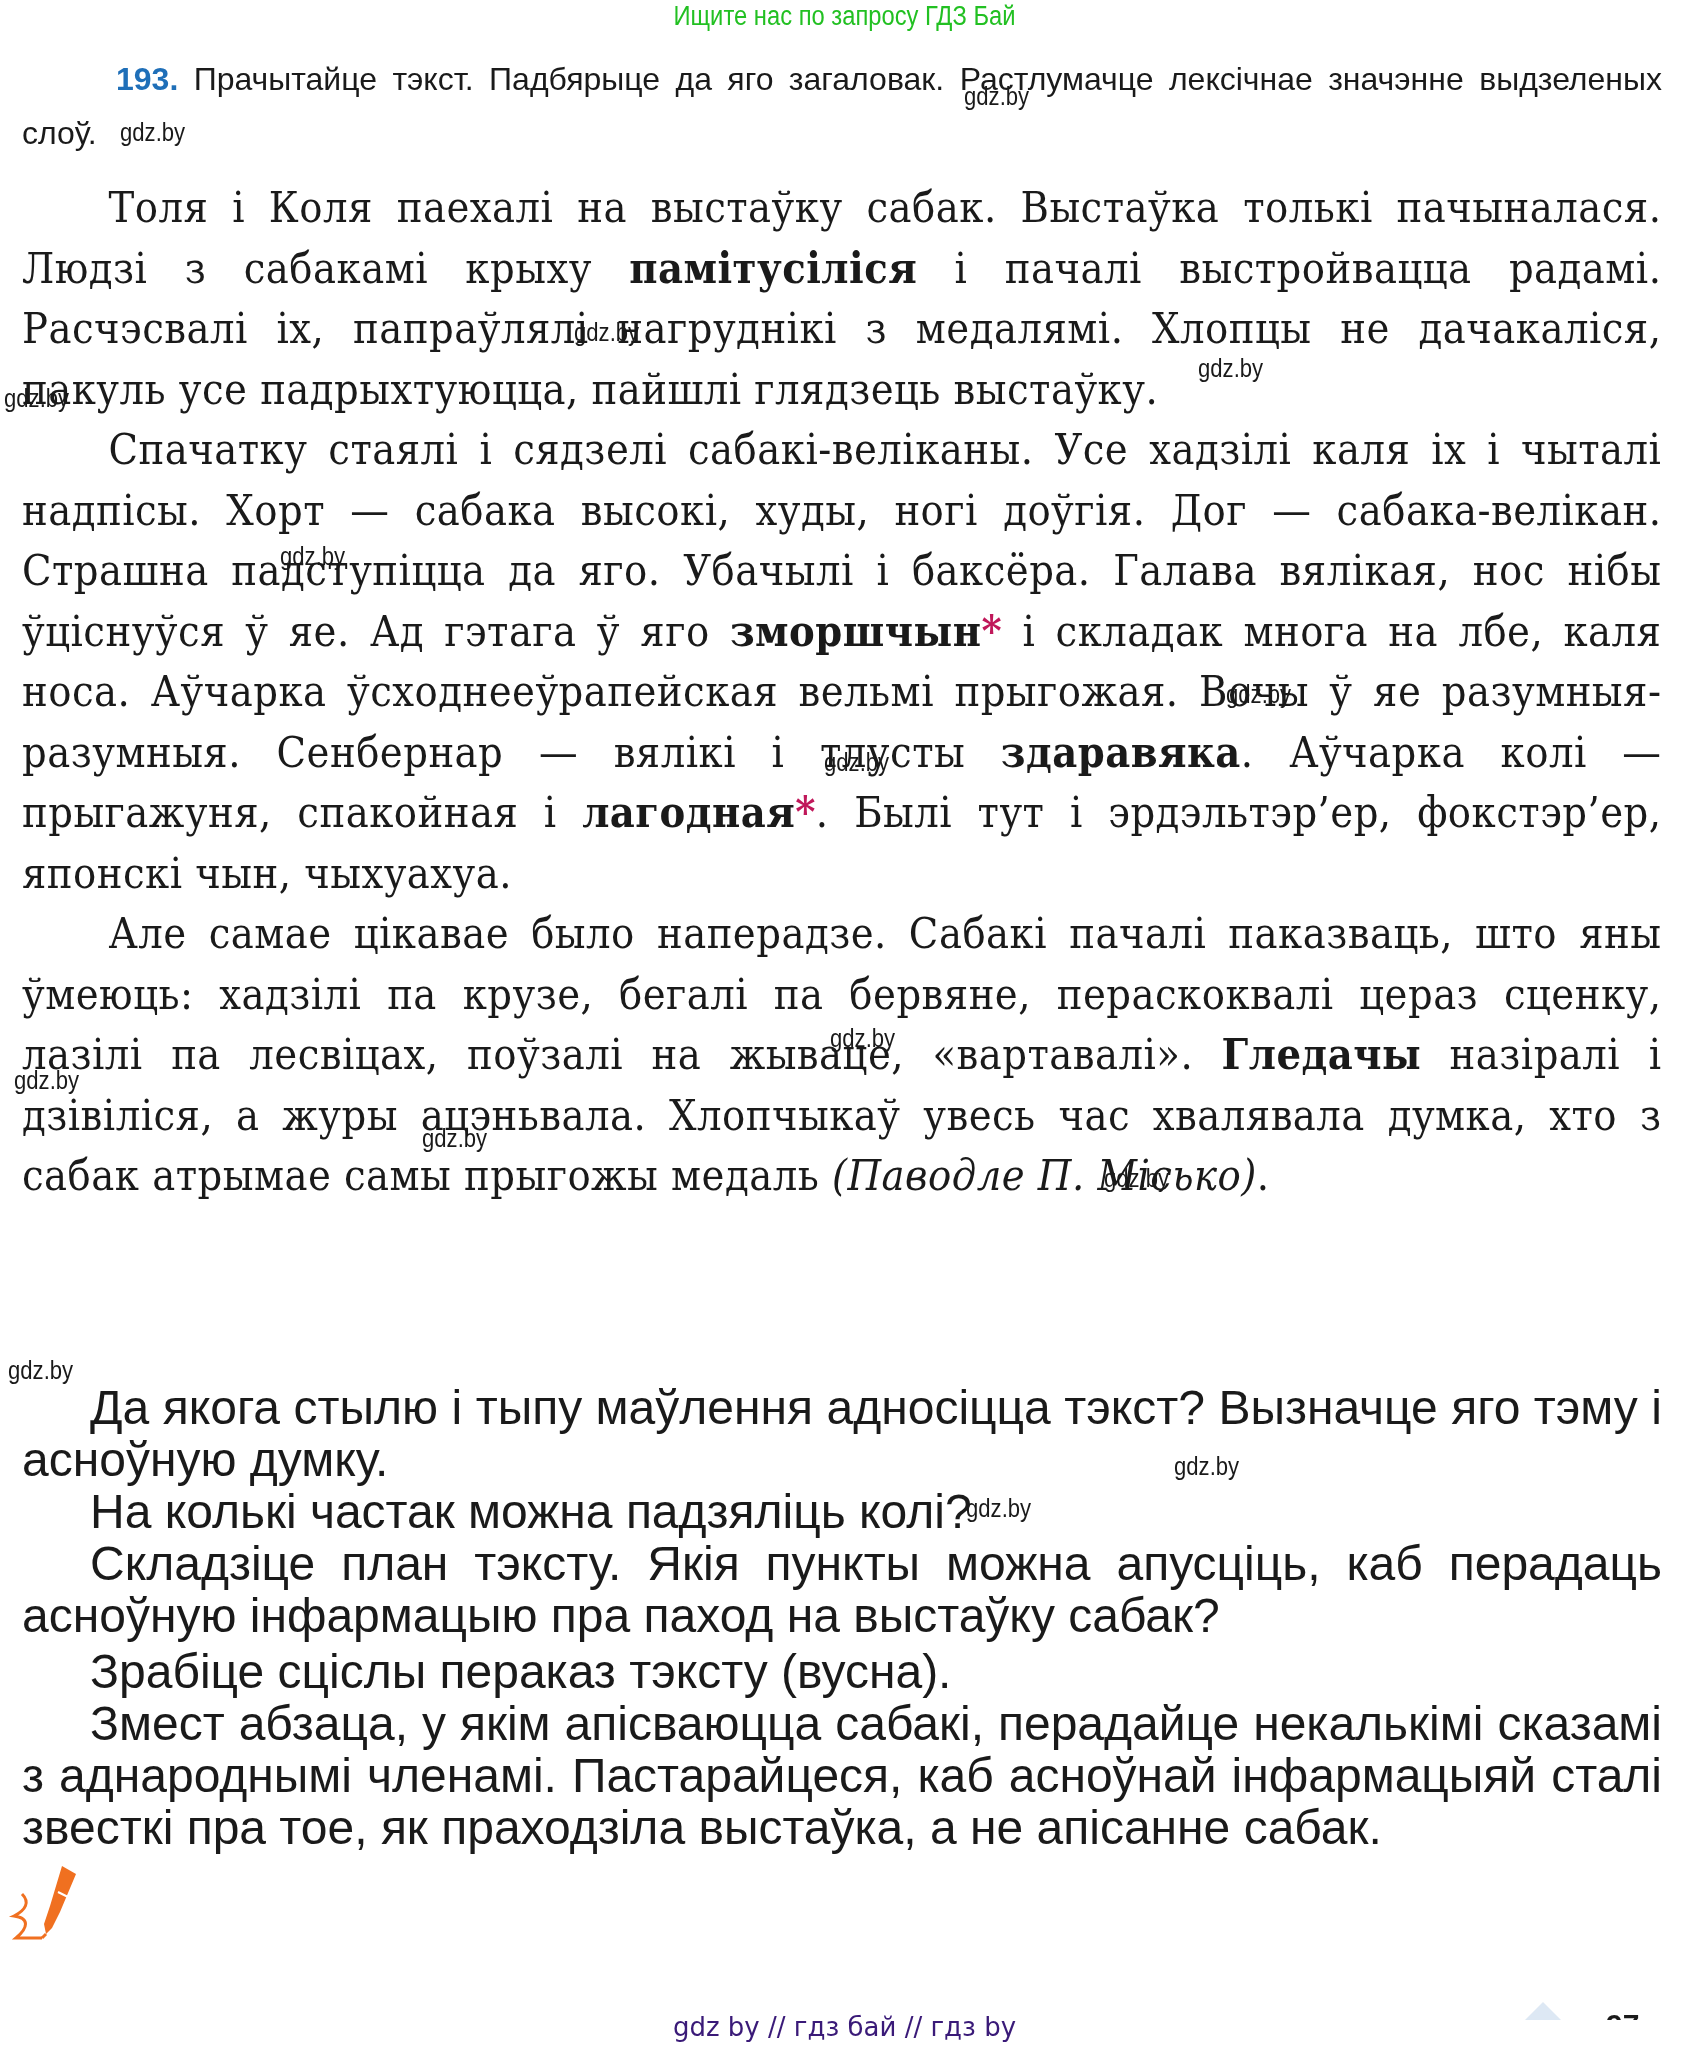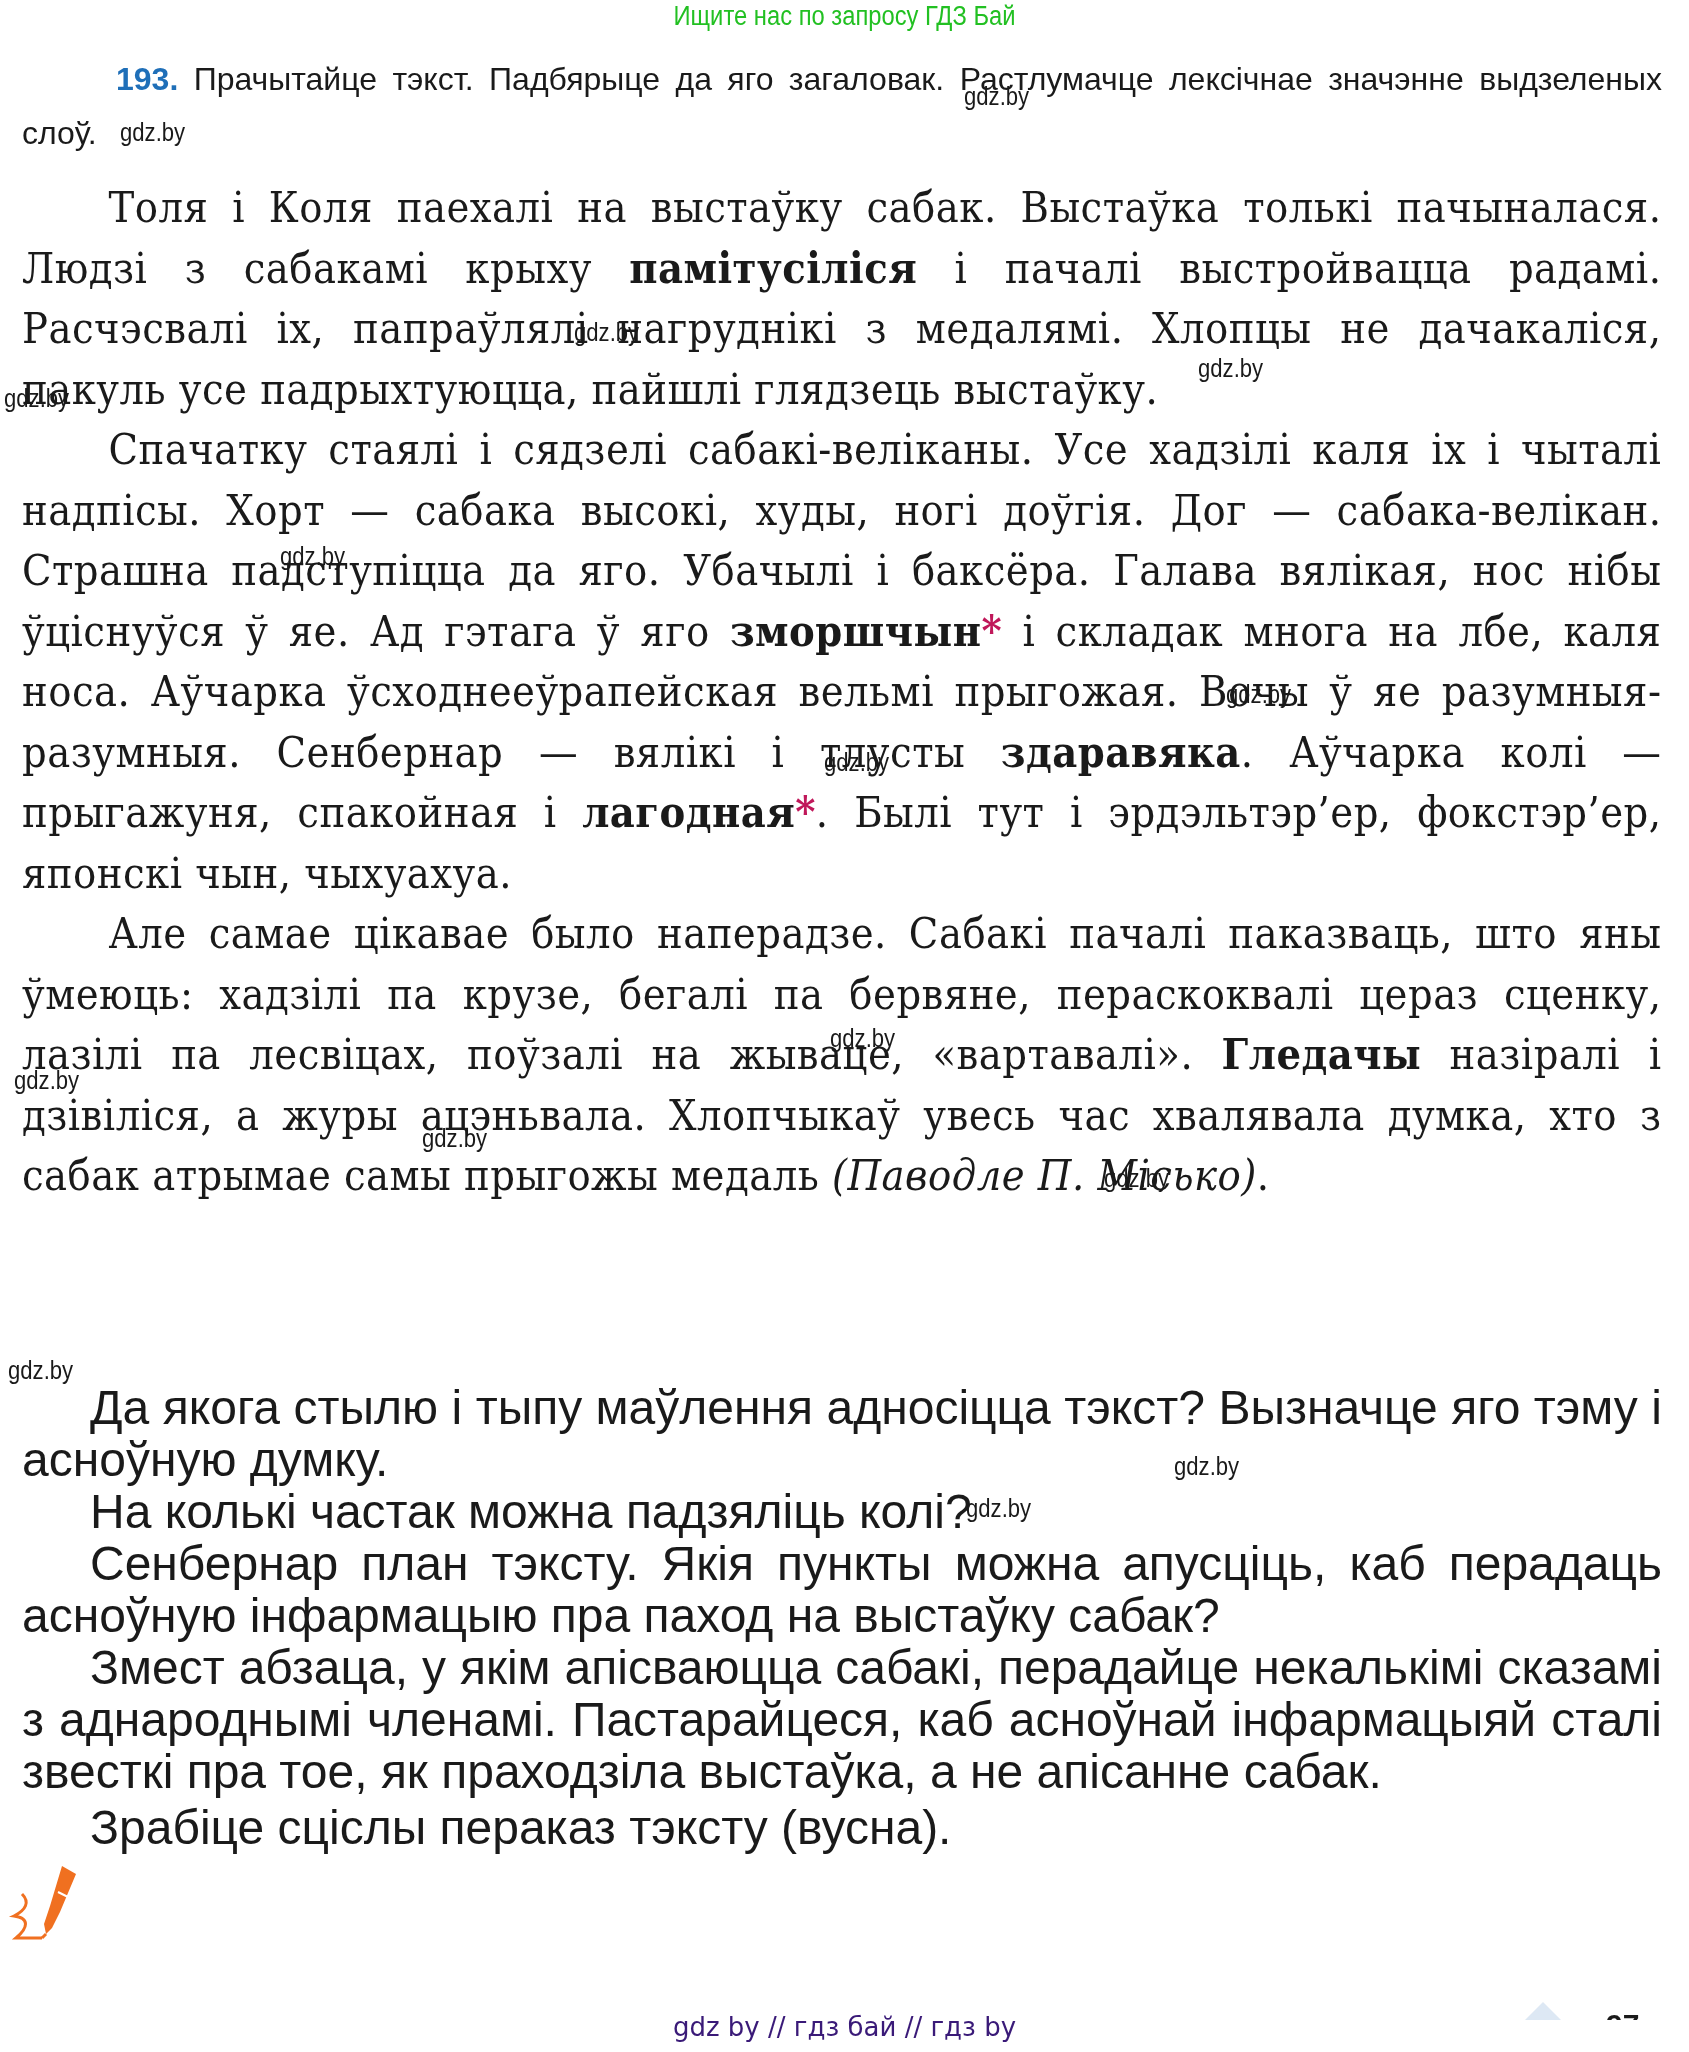--- a/index.html
+++ b/index.html
@@ -75,25 +75,25 @@
       <span>Спачатку стаялі і сядзелі сабакі-веліканы. Усе хадзілі каля іх і чыталі надпісы. Хорт — сабака высокі, худы, ногі доўгія. Дог — сабака-велікан. Страшна падступіцца да яго. Убачылі і баксёра. Галава вялікая, нос нібы ўціснуўся ў яе. Ад гэтага ў яго </span><b>зморшчын</b><span class="star">*</span><span> і складак многа на лбе, каля носа. Аўчарка ўсходнееўрапейская вельмі прыгожая. Вочы ў яе разумныя-разумныя. Сенбернар — вялікі і тлусты </span><b>здаравяка</b><span>. Аўчарка колі — прыгажуня, спакойная і </span><b>лагодная</b><span class="star">*</span><span>. Былі тут і эрдэльтэр’ер, фокстэр’ер, японскі чын, чыхуахуа.</span>
     </p>
     <p style="text-indent:94px">
       <span>Але самае цікавае было наперадзе. Сабакі пачалі паказваць, што яны ўмеюць: хадзілі па крузе, бегалі па бервяне, пераскоквалі цераз сценку, лазілі па лесвіцах, поўзалі на жываце, «вартавалі». </span><b>Гледачы</b><span> назіралі і дзівіліся, а журы ацэньвала. Хлопчыкаў увесь час хвалявала думка, хто з сабак атрымае самы прыгожы медаль </span><span class="author">(Паводле П. Місько)</span><span>.</span>
     </p>
   </div>
 
   <div class="questions sans">
     <p style="text-indent:68px">Да якога стылю і тыпу маўлення адносіцца тэкст? Вызначце яго тэму і асноўную думку.</p>
     <p style="text-indent:68px">На колькі частак можна падзяліць колі?</p>
-    <p style="text-indent:68px">Сенбернар план тэксту. Якія пункты можна апусціць, каб перадаць асноўную інфармацыю пра паход на выстаўку сабак?</p>
-    <p style="text-indent:68px">Змест абзаца, у якім апісваюцца сабакі, перадайце некалькімі сказамі з аднароднымі членамі. Пастарайцеся, каб асноўнай інфармацыяй сталі звесткі пра тое, як праходзіла выстаўка, а не апісанне сабак.</p>
+    <p style="text-indent:68px">Складзіце план тэксту. Якія пункты можна апусціць, каб перадаць асноўную інфармацыю пра паход на выстаўку сабак?</p>
     <p style="text-indent:68px; margin-top:4px;">
       <span>Зрабіце сціслы пераказ тэксту (вусна).</span>
     </p>
+    <p style="text-indent:68px">Змест абзаца, у якім апісваюцца сабакі, перадайце некалькімі сказамі з аднароднымі членамі. Пастарайцеся, каб асноўнай інфармацыяй сталі звесткі пра тое, як праходзіла выстаўка, а не апісанне сабак.</p>
   </div>
 </div>
 
 <svg class="pen-icon" viewBox="0 0 78 88">
   <path d="M62 4 L76 12 L60 50 L52 66 L46 72 L44 62 L50 44 Z" fill="#f07020"></path>
   <line x1="58" y1="30" x2="70" y2="36" stroke="#ffffff" stroke-width="2"></line>
   <path d="M46 72 L42 76" stroke="#f07020" stroke-width="3"></path>
   <path d="M22 32 C30 40, 26 48, 14 54 C30 56, 28 66, 16 76 L42 76" fill="none" stroke="#f07020" stroke-width="3"></path>
 </svg>
 

